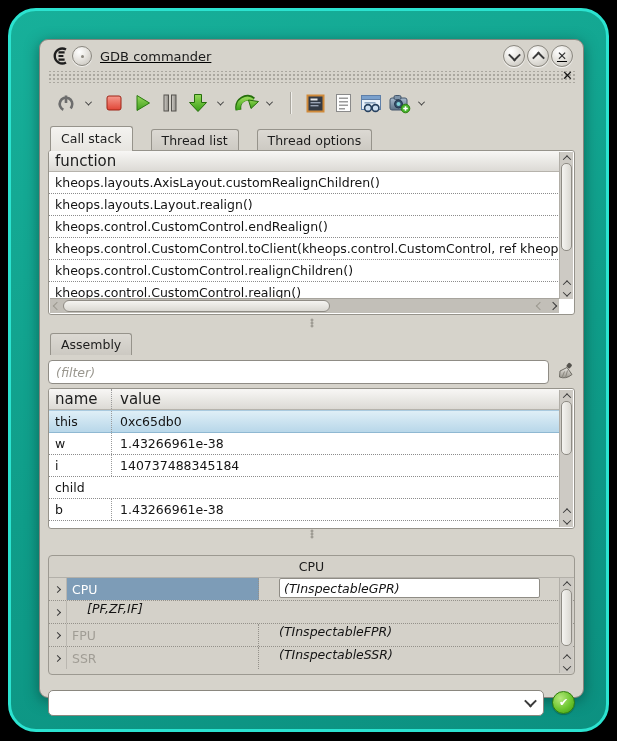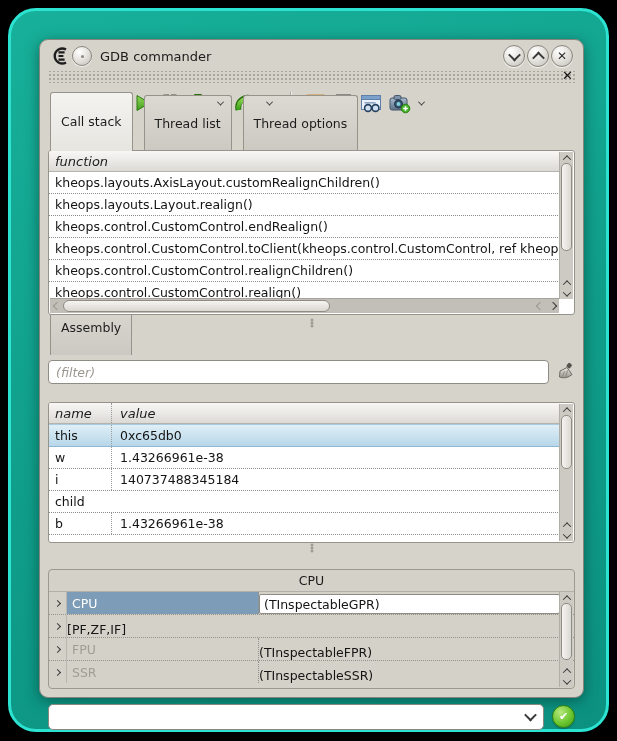--- a/index.html
+++ b/index.html
@@ -3,21 +3,21 @@
 <meta charset="utf-8">
 <style>
   html,body{margin:0;padding:0;width:617px;height:741px;overflow:hidden;background:#000;
     font-family:"DejaVu Sans", sans-serif;-webkit-font-smoothing:antialiased;}
   .frame{position:absolute;left:8px;top:8px;width:595px;height:718px;border-radius:28px;
     border:3px solid #2be3d0;background:linear-gradient(160deg,#17b09a 0%,#0f9d89 55%,#0c9181 100%);}
   .window{position:absolute;left:28px;top:28px;width:527px;height:646px;background:#d6d3cb;
     border:1px solid #87847d;border-radius:9px;box-shadow:0 3px 14px rgba(0,45,38,.5);
     padding:3px 8px 8px 8px;box-sizing:content-box;}
   
-  .titlebar{height:26px;display:flex;align-items:center;gap:2px;padding:0 2px;}
+  .titlebar{height:26px;display:flex;align-items:center;gap:2px;padding:0 2px;text-decoration:underline;}
   .title{font-size:13px;color:#1b1b1b;margin-left:6px;}
   .tspacer{flex:1;}
   .roundbtn{width:22px;height:22px;border-radius:50%;border:1px solid #8a877f;box-sizing:border-box;
     background:radial-gradient(circle at 35% 28%,#ffffff 0%,#e6e4df 45%,#c2bfb8 100%);
     display:flex;align-items:center;justify-content:center;box-shadow:0 1px 1px rgba(255,255,255,.8);}
   .roundbtn.small{width:20px;height:20px;}
   .menudot{width:3px;height:3px;border-radius:50%;background:#8b887f;}
   .xglyph{font-size:12px;font-weight:bold;color:#2f2f2f;line-height:1;}
   
   .chv{display:inline-block;width:7px;height:7px;border-right:2px solid #3a3a3a;border-bottom:2px solid #3a3a3a;}
@@ -32,28 +32,28 @@
   .dockstrip{height:12px;margin-top:2px;position:relative;
     background-image:radial-gradient(#aaa79f 0.9px, transparent 1px);background-size:4px 4px;background-position:0 2px;}
   .dockclose{position:absolute;right:2px;top:-2px;font-size:13px;font-weight:bold;color:#111;cursor:default;line-height:14px;}
   
   .toolbar{height:34px;margin-top:3px;display:flex;align-items:center;gap:4px;padding-left:6px;}
   .tbtn{height:26px;min-width:24px;display:flex;align-items:center;justify-content:center;}
   .ddchv{width:12px;display:flex;align-items:center;justify-content:center;margin-right:4px;}
   .tsep{width:1px;height:22px;background:#aaa79f;border-right:1px solid #f0efeb;margin:0 7px;}
   
   .tabs{display:flex;align-items:flex-end;padding-left:2px;height:24px;}
-  .tab{height:21px;line-height:21px;padding:17px 10px;font-size:12.5px;color:#1d1d1d;
+  .tab{height:21px;line-height:21px;padding:0 10px;font-size:12.5px;color:#1d1d1d;
     background:linear-gradient(#dcd9d3,#ccc9c2);border:1px solid #96938b;border-bottom:none;
-    border-radius:3px 3px 0 0;margin-right:11px;}
+    border-radius:3px 3px 0 0;margin-right:18px;}
   .tab.active{height:24px;line-height:24px;background:linear-gradient(#f4f3f0,#e7e5e0);position:relative;z-index:3;}
   
   .panel{position:relative;background:#fff;border:1px solid #96938b;border-radius:3px;overflow:hidden;margin-top:-1px;}
   .gridhead{height:20px;display:flex;align-items:center;background:linear-gradient(#f8f7f5,#dcdad5);
-    border-bottom:1px solid #b6b3ac;font-size:13px;color:#1d1d1d;font-style:italic;}
+    border-bottom:1px solid #b6b3ac;font-size:15px;color:#1d1d1d;}
   .row{height:21px;display:flex;align-items:center;font-size:12.5px;color:#141414;border-bottom:1px dotted #8c8c8c;}
   .cellpad{padding-left:6px;}
   
   #callstack-panel{height:163px;}
   .cs-rows{margin-right:14px;}
   
   .vsb{position:absolute;top:1px;right:1px;width:13px;background:#cdcac4;border-left:1px solid #b1aea7;
     display:flex;flex-direction:column;align-items:center;}
   .vsb .thumb{width:9px;background:linear-gradient(90deg,#f5f4f1,#dad8d2);border:1px solid #8f8c85;border-radius:5px;}
   .sbarrow{height:11px;width:13px;display:flex;align-items:center;justify-content:center;}
@@ -64,32 +64,32 @@
   
   .splitter{position:relative;}
   .splitter .grip{position:absolute;left:50%;top:50%;transform:translate(-50%,-50%);width:3px;height:9px;
     background-image:radial-gradient(#8d8a82 1px, transparent 1.2px);background-size:3px 3px;}
   
   .filterrow{height:24px;margin-top:5px;display:flex;align-items:center;gap:6px;}
   .filterinput{flex:1;height:24px;box-sizing:border-box;border:1px solid #8f8c85;border-radius:4px;background:#fff;
     font-family:"DejaVu Sans",sans-serif;font-size:12.5px;font-style:italic;color:#9a978f;padding:8px 7px;outline:none;}
   .filterinput::placeholder{color:#9a978f;font-style:italic;}
   
-  #vars-panel{height:139px;margin-top:18px;}
+  #vars-panel{height:139px;margin-top:4px;}
   .vname{width:56px;flex:none;}
   .vvalue{flex:1;border-left:1px dotted #9a9a9a;padding-left:8px;height:100%;display:flex;align-items:center;}
   .vrows{margin-right:14px;}
   .row.selected{background:linear-gradient(#dfeff7,#b8d7e9);border-top:1px solid #a9cadf;border-bottom:1px solid #8fb8d2;height:21px;}
   
   #cpu-panel{height:118px;margin-top:16px;background:#d4d1c9;border:1px solid #9c9991;border-radius:4px;position:relative;overflow:hidden;}
   .cputitle{height:21px;display:flex;align-items:center;justify-content:center;font-size:12.5px;color:#1b1b1b;}
   .cpurow{height:22px;display:flex;align-items:stretch;font-size:12.5px;color:#141414;border-bottom:1px dotted #94918a;}
   .cpugut{width:17px;flex:none;display:flex;align-items:center;justify-content:center;border-right:1px solid #bab7b0;}
   .cpuname{width:186px;flex:none;display:flex;align-items:center;padding-left:5px;border-right:1px dotted #94918a;}
-  .cpuval{flex:1;display:flex;align-items:flex-end;padding:0 0;margin-right:14px;}
+  .cpuval{flex:1;display:flex;align-items:flex-start;padding:0 20px;margin-right:14px;font-style:italic;}
   .cpurow.selected .cpuname{background:#7d9cb7;color:#fff;}
   .cpurow.disabled .cpuname{color:#a09d95;}
   .cpufield{flex:1;height:18px;background:#fff;border:1px solid #8f8c85;border-radius:2px;display:flex;align-items:center;padding:0 4px;}
   
   .bottombar{height:27px;margin-top:14px;display:flex;align-items:center;gap:8px;}
   .combobox{flex:1;height:26px;background:#fff;border:1px solid #8a877f;border-radius:5px;display:flex;align-items:center;
     padding:0 8px;box-sizing:border-box;}
   .comboinput{flex:1;border:none;outline:none;font-family:"DejaVu Sans",sans-serif;font-size:12.5px;background:transparent;}
   .okbtn{width:21px;height:21px;border-radius:50%;border:1px solid #2f7d0d;flex:none;
     background:radial-gradient(circle at 35% 30%,#b6e87d 0%,#6cc62f 55%,#3f9a12 100%);

